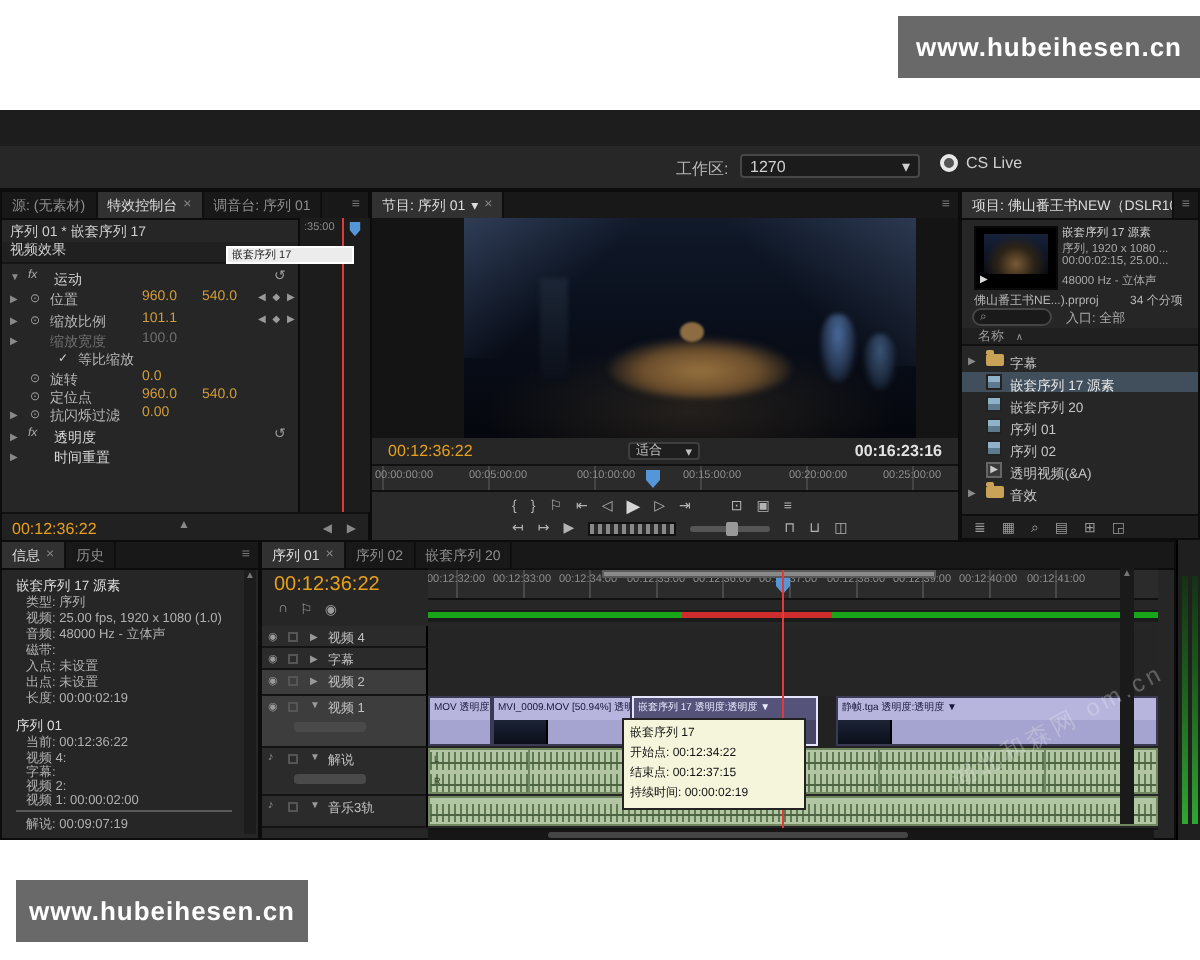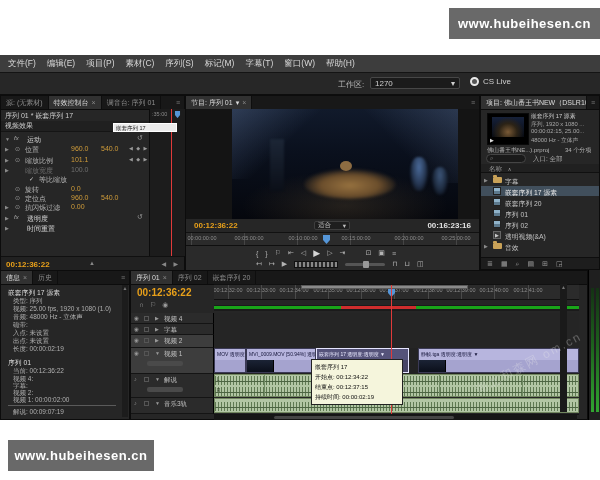--- a/index.html
+++ b/index.html
@@ -45,21 +45,21 @@
   .erow .tri{position:absolute;left:4px;color:#8a8a8a;font-size:5px;top:2px;}
   .erow .sw{position:absolute;left:14px;color:#9a9a9a;font-size:6px;top:1px;}
   .erow .lab{position:absolute;left:24px;top:1px;}
   .erow .v1{position:absolute;left:70px;top:1px;color:#d09c3a;}
   .erow .v2{position:absolute;left:100px;top:1px;color:#d09c3a;}
   .erow .kf{position:absolute;left:128px;top:1px;color:#9a9a9a;font-size:5px;letter-spacing:1px;}
   .erow .rst{position:absolute;left:136px;top:0;color:#9a9a9a;font-size:7px;}
   .erow .fxb{position:absolute;left:13px;top:1px;font-style:italic;font-size:6px;color:#aaa;}
   .erow.dim .lab,.erow.dim .v1{color:#6f6f6f;}
   .fx-bottom{position:absolute;left:0;top:160px;width:183px;height:13px;background:#212121;border-top:1px solid #101010;}
-  .tc-orange{color:#e8a01a;font-weight:bold;}
+  .tc-orange{color:#e8a01a;font-weight:normal;}
   
   .stage{position:absolute;left:0;top:13px;width:293px;height:110px;background:#141414;overflow:hidden;}
   .vf{position:absolute;left:46px;top:0;width:226px;height:110px;overflow:hidden;
       background:radial-gradient(ellipse 65% 45% at 50% 88%, rgba(105,85,55,.30), transparent 70%),
                  linear-gradient(180deg,#111a2b 0%,#0a101d 40%,#05070d 100%);}
   .beamL{position:absolute;left:-18px;top:-8px;width:105px;height:78px;transform:skewX(-18deg);
       background:linear-gradient(125deg,rgba(140,170,220,.28),rgba(140,170,220,0) 65%);}
   .beamR{position:absolute;right:-22px;top:-8px;width:135px;height:82px;transform:skewX(14deg);
       background:linear-gradient(235deg,rgba(150,180,230,.24),rgba(150,180,230,0) 60%);}
   .figmain{position:absolute;left:72px;top:60px;width:92px;height:30px;border-radius:50%;filter:blur(1.5px);
@@ -147,31 +147,20 @@
 <body>
 
 <div class="page">
 
   <div class="wm wm-top">www.hubeihesen.cn</div>
   <div class="wm wm-bottom">www.hubeihesen.cn</div>
   <div class="wm-diag">湖北和森网 om.cn</div>
 
   <div class="app">
 
-    <div class="menubar">
-      <span>文件(F)</span>
-      <span>编辑(E)</span>
-      <span>项目(P)</span>
-      <span>素材(C)</span>
-      <span>序列(S)</span>
-      <span>标记(M)</span>
-      <span>字幕(T)</span>
-      <span>窗口(W)</span>
-      <span>帮助(H)</span>
-    </div>
 
     <div class="toolbar">
       <span class="ws-label">工作区:</span>
       <div class="ws-select">
         <span>1270</span>
         <span>▾</span>
       </div>
       <div class="cslive">
         <span class="cs-dot"></span>
         <span>CS Live</span>

